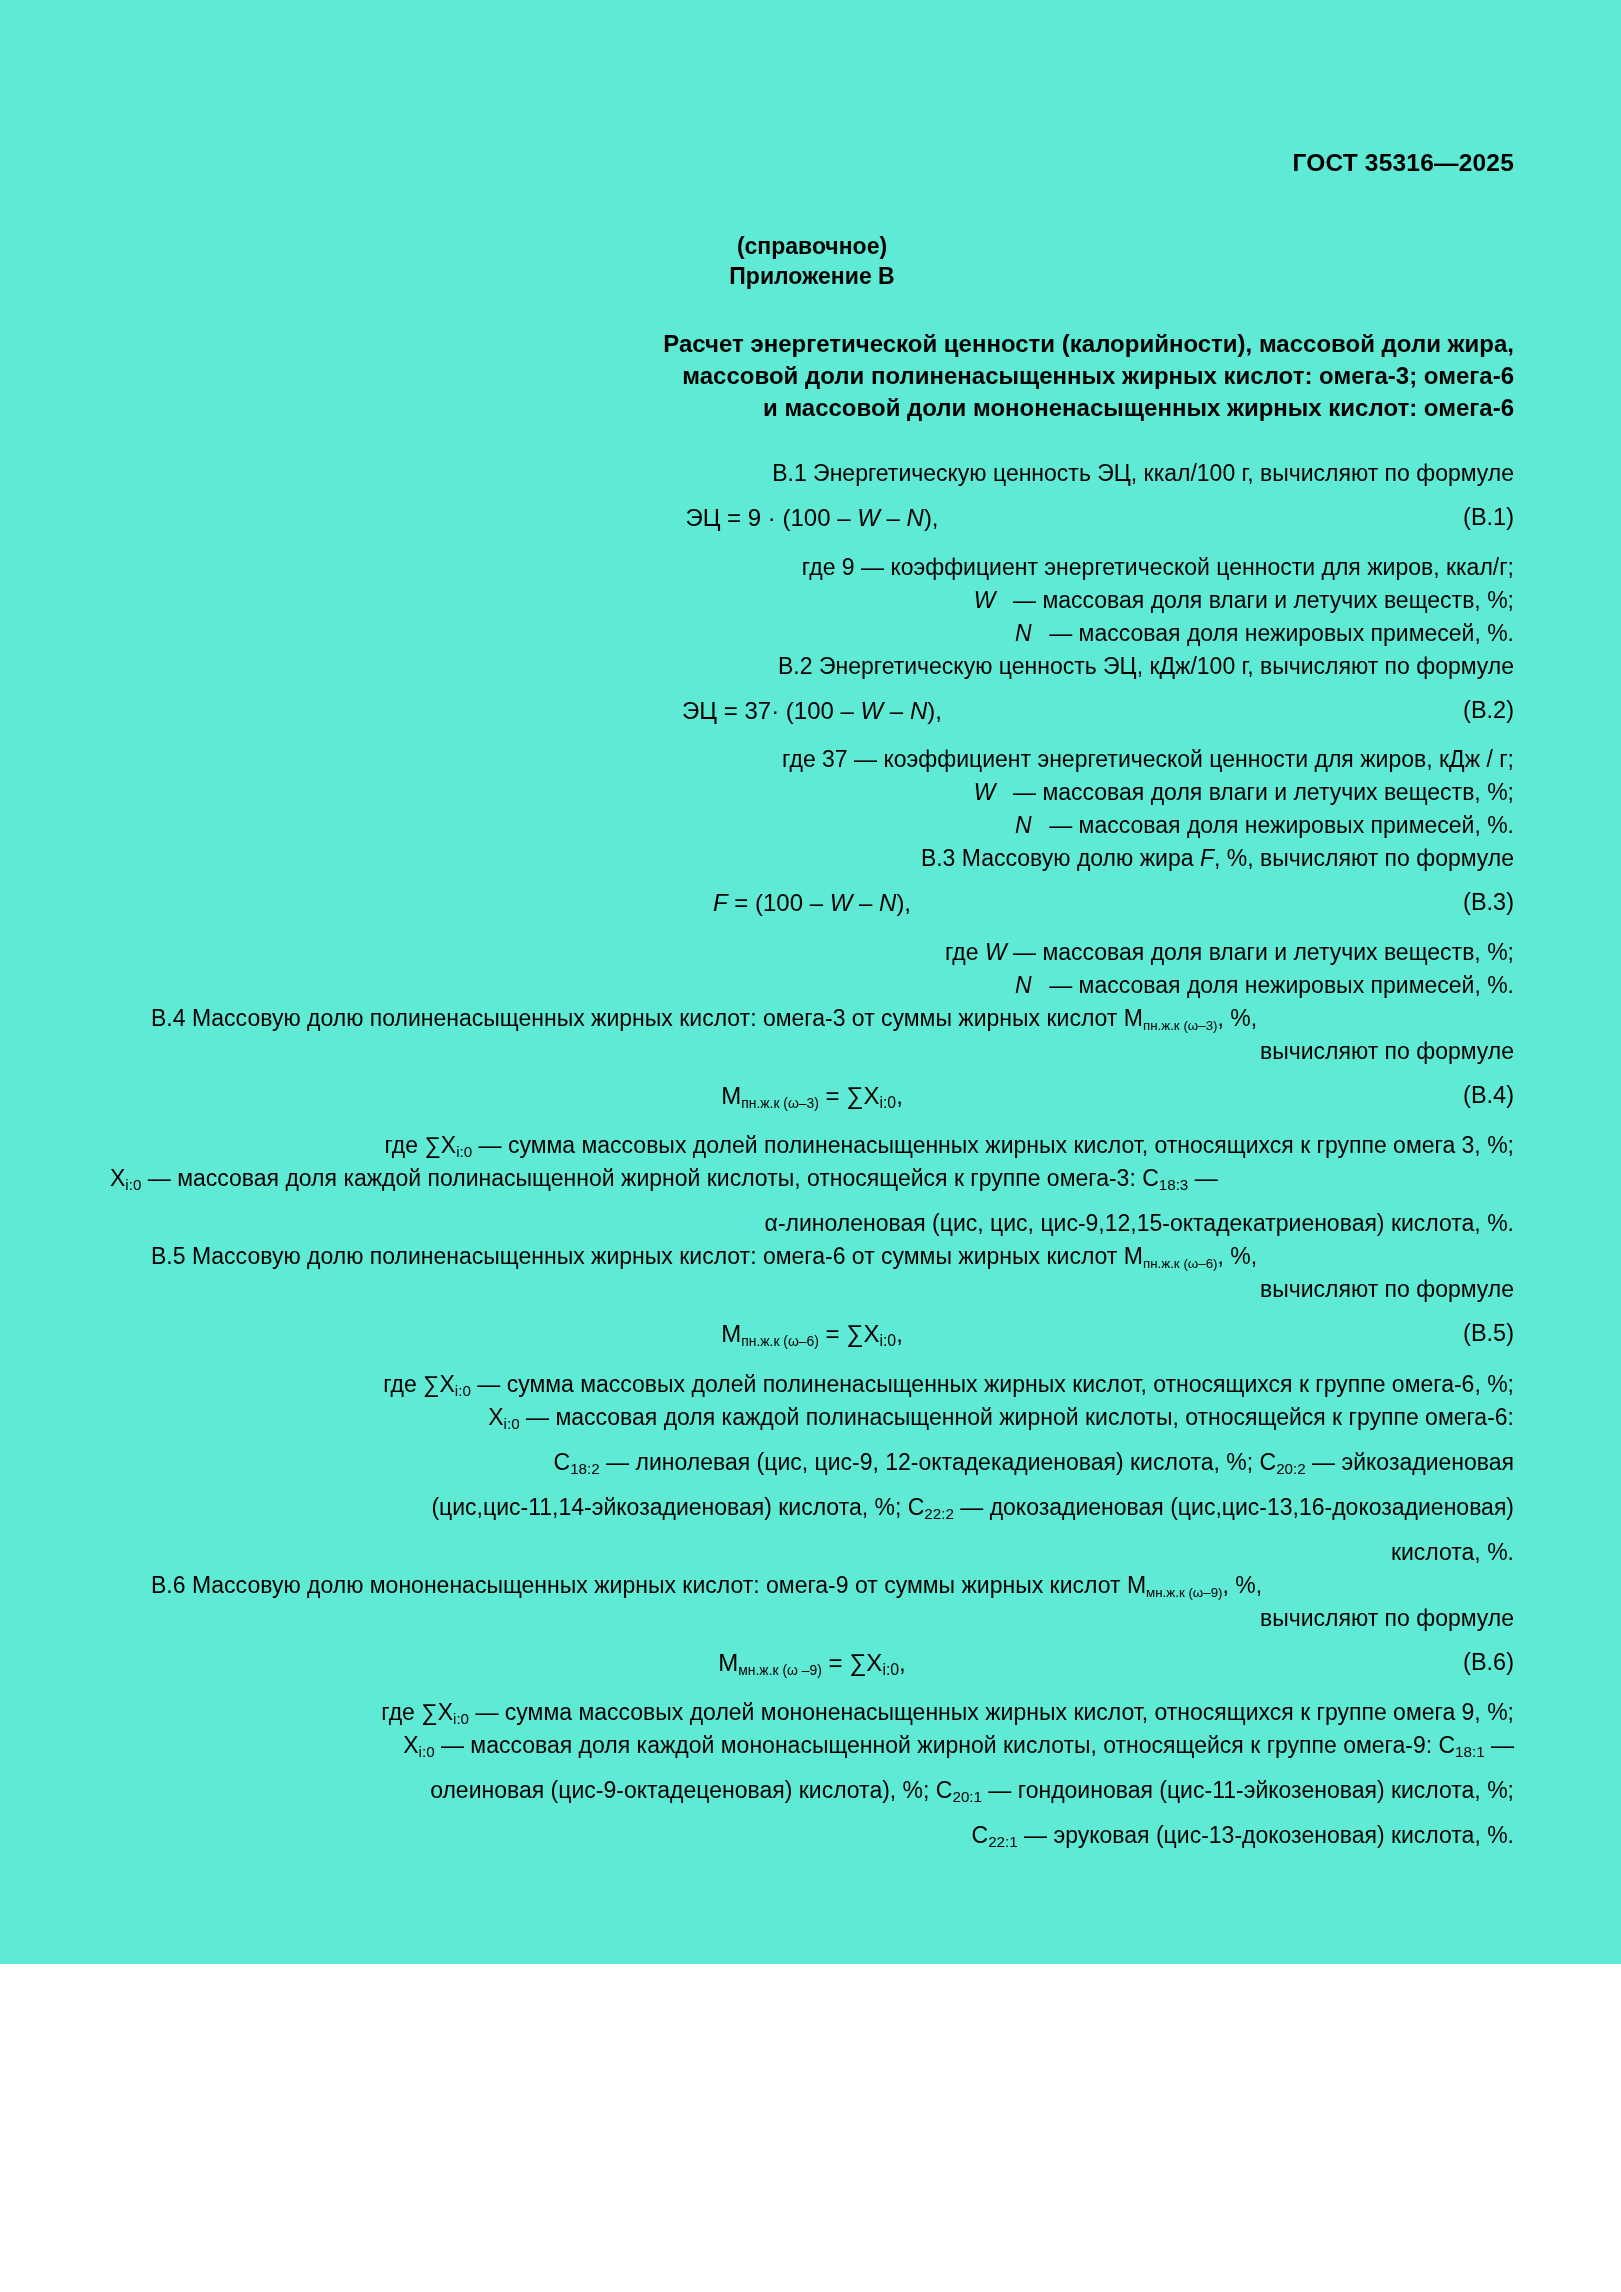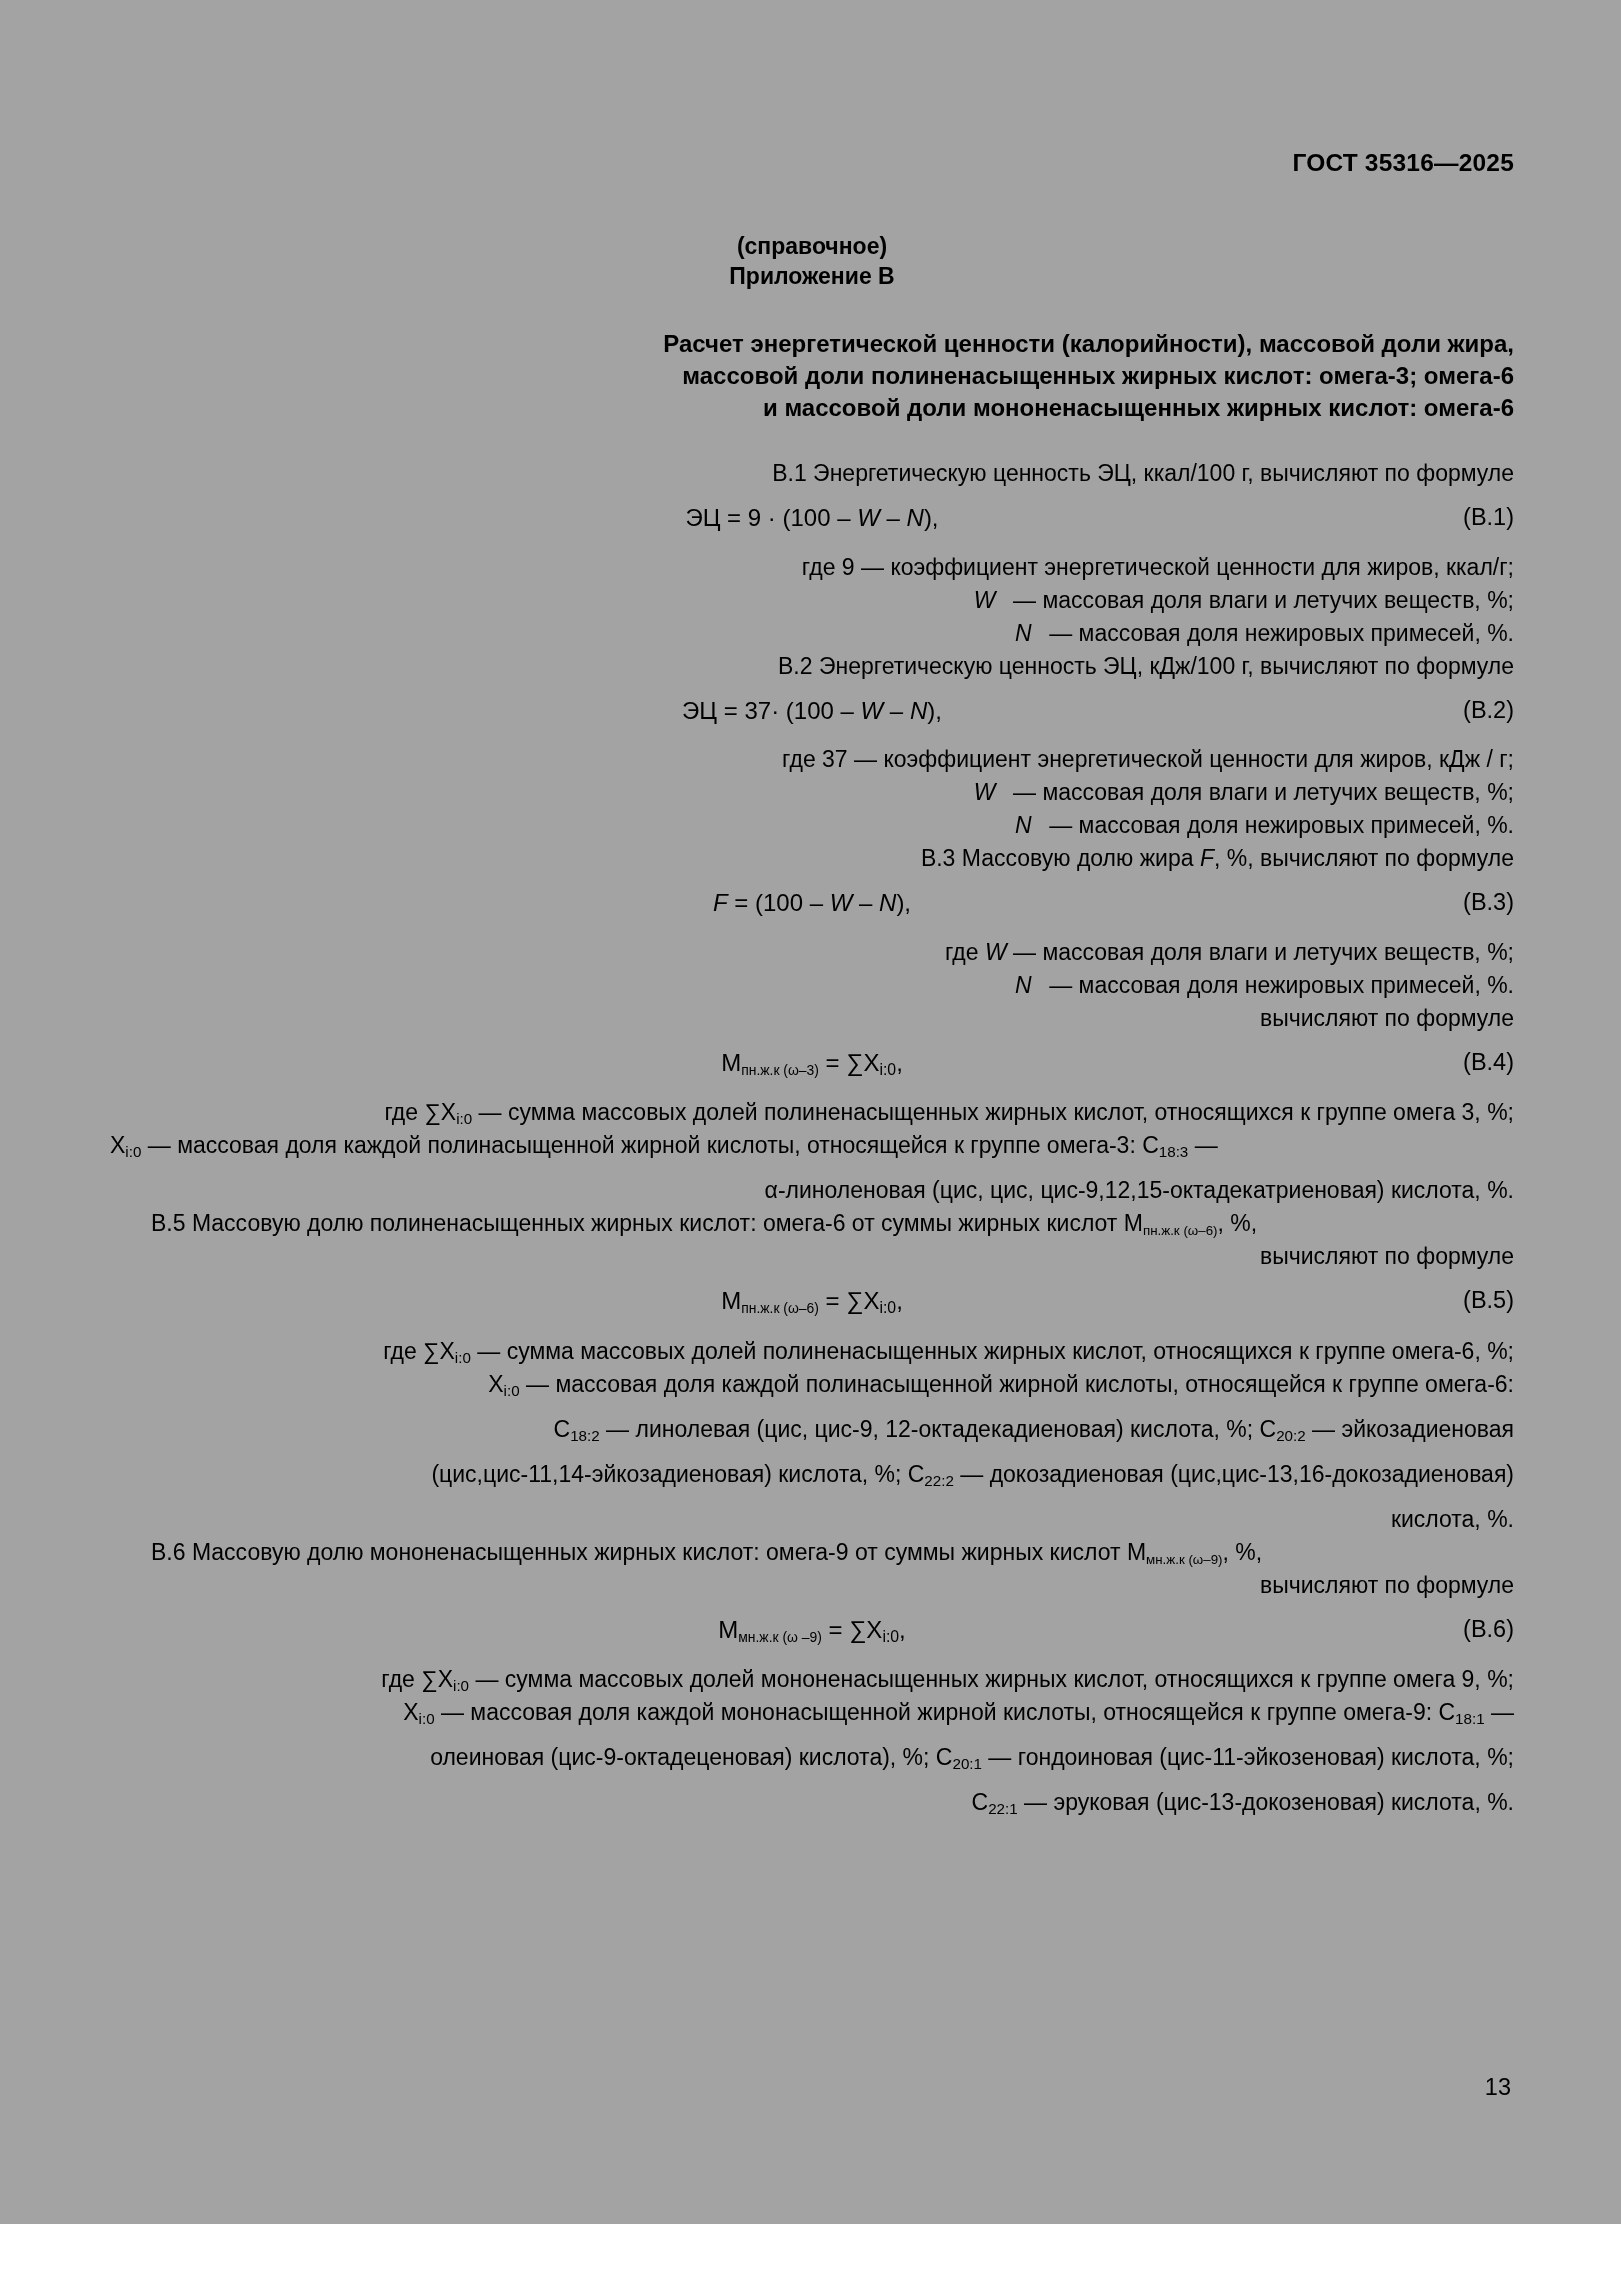--- a/index.html
+++ b/index.html
@@ -7,22 +7,22 @@
     padding: 0;
     background: #ffffff;
   }
   body {
     font-family: "Liberation Sans", sans-serif;
     color: #000000;
   }
   .page {
     position: relative;
     width: 1621px;
-    height: 2224px;
-    background: #a3a3a3;
+    height: 1964px;
+    background: #5eead4;
     box-sizing: border-box;
     padding: 10px;
     overflow: hidden;
   }
   .content {
     position: absolute;
     left: 110px;
     top: 0;
     width: 1404px;
   }
@@ -162,20 +162,21 @@
       <div class="formula-row">
         <div class="formula"><i class="var">F</i><span> = (100 – </span><i class="var">W</i><span> – </span><i class="var">N</i><span>),</span></div>
         <div class="eqno">(В.3)</div>
       </div>
 
       <div class="para"><span>где </span><i class="var">W</i><span>  —  массовая доля влаги и летучих веществ, %;</span></div>
       <div class="para hang-w"><i class="var">N</i><span style="display:inline-block;width:17.6px;"></span><span>—  массовая доля нежировых примесей, %.</span></div>
     </div>
 
     <div>
+      <div class="para just ind"><span>В.4  Массовую долю полиненасыщенных жирных кислот: омега-3 от суммы жирных кислот M</span><sub class="sml">пн.ж.к (ω–3)</sub><span>, %,</span></div>
       <div class="para">вычисляют по формуле</div>
 
       <div class="formula-row">
         <div class="formula"><span>M</span><sub class="sml">пн.ж.к (ω–3)</sub><span> = ∑X</span><sub>i:0</sub><span>,</span></div>
         <div class="eqno">(В.4)</div>
       </div>
 
       <div class="para hang-sum"><span>где ∑X</span><sub>i:0</sub><span>  —  сумма массовых долей полиненасыщенных жирных кислот, относящихся к группе омега 3, %;</span></div>
 
       <div class="para just hang-x"><span>X</span><sub>i:0</sub><span>  —  массовая доля каждой полинасыщенной жирной кислоты, относящейся к группе омега-3: C</span><sub>18:3</sub><span> —</span></div>

